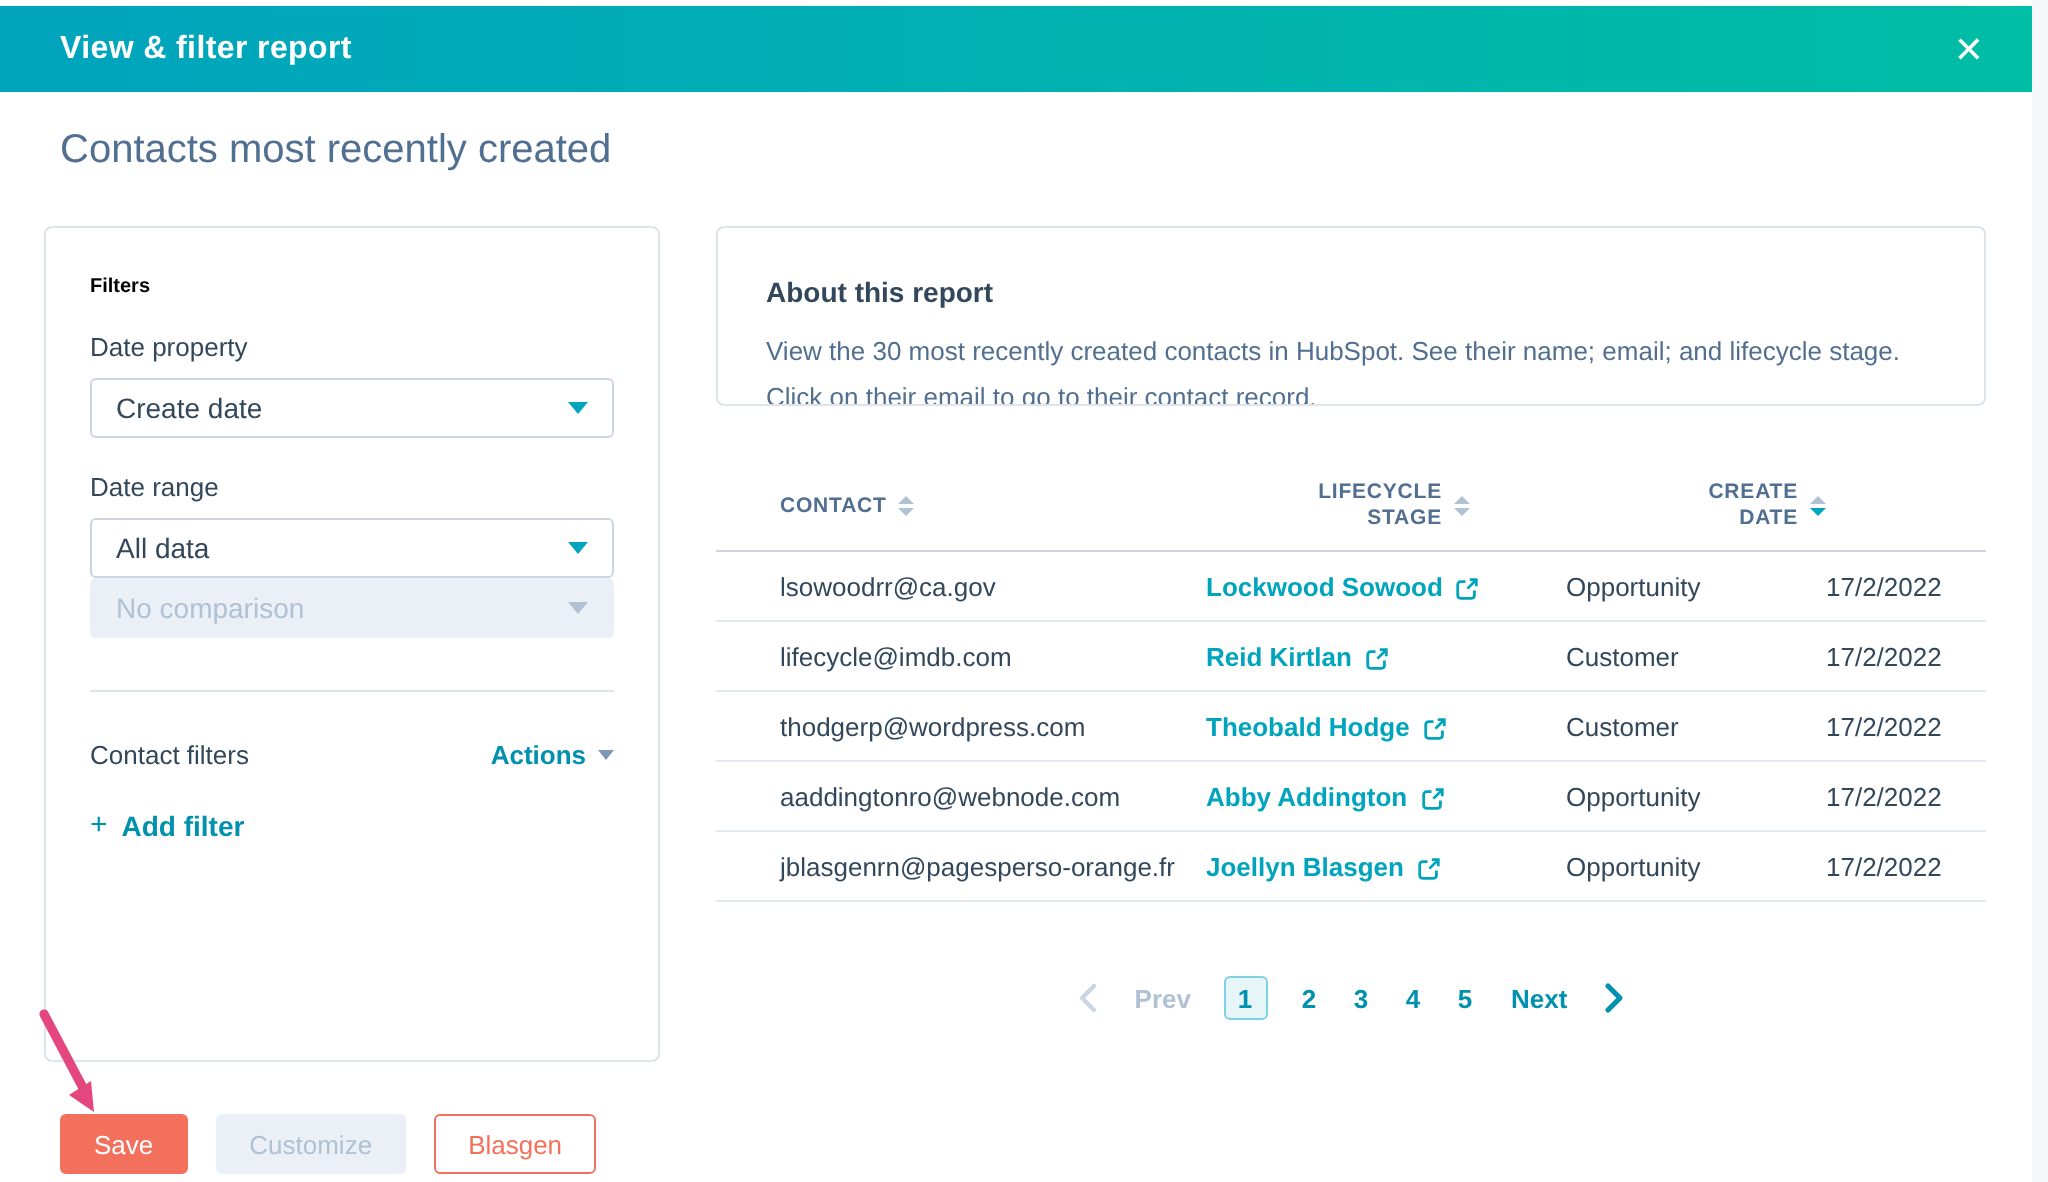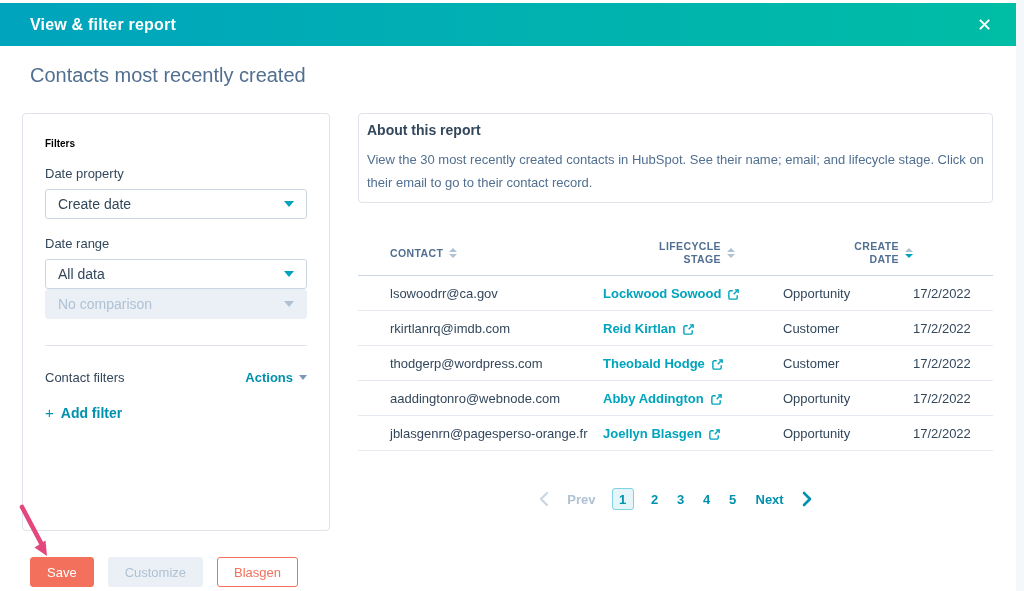--- a/index.html
+++ b/index.html
@@ -40,21 +40,21 @@
   .contact-filters-row{display:flex;align-items:center;justify-content:space-between;margin-top:24px;}
   .section-label{font-size:13px;color:#33475b;}
   .actions-link{display:flex;align-items:center;gap:6px;font-size:13px;font-weight:600;color:#0091ae;cursor:pointer;}
   .actions-link .caret-down{border-top-color:#7c98b6;border-left-width:4px;border-right-width:4px;border-top-width:5px;}
   .add-filter{display:flex;align-items:center;gap:7px;margin-top:19px;font-size:14px;font-weight:600;color:#0091ae;cursor:pointer;}
   .plus-glyph{font-size:15px;font-weight:400;color:#0091ae;}
 
   
   .about-card{
     position:absolute;left:358px;top:113px;width:635px;height:90px;box-sizing:border-box;
-    border:1px solid #dfe3eb;border-radius:4px;background:#fff;padding:8px;overflow:hidden;
+    border:1px solid #dfe3eb;border-radius:4px;background:#fff;padding:24px;overflow:hidden;
   }
   .about-title{font-size:14px;font-weight:bold;color:#33475b;margin-bottom:10px;}
   .about-body{font-size:13px;color:#516f90;line-height:23px;}
 
   
   .report-table{position:absolute;left:358px;top:230px;width:635px;}
   .thead,.trow{display:grid;grid-template-columns:213px 180px 130px 1fr;align-items:center;box-sizing:border-box;padding:0 32px;}
   .thead{height:46px;border-bottom:1px solid #cbd6e2;}
   .th{display:flex;align-items:center;font-size:10.5px;font-weight:bold;letter-spacing:.4px;color:#516f90;cursor:pointer;}
   .th-right{justify-content:flex-end;text-align:right;}
@@ -174,21 +174,21 @@
             <path d="M6.2 3H3.6C2.7 3 2 3.7 2 4.6v5.8C2 11.3 2.7 12 3.6 12h5.8c.9 0 1.6-.7 1.6-1.6V7.8" fill="none" stroke="#00a4bd" stroke-width="1.5"></path>
             <path d="M8.5 2H12v3.5" fill="none" stroke="#00a4bd" stroke-width="1.5"></path>
             <path d="M12 2L7.2 6.8" fill="none" stroke="#00a4bd" stroke-width="1.5"></path>
           </svg>
         </a></div>
     <div>Opportunity</div>
     <div class="td-right">17/2/2022</div>
   </div>
 
   <div class="trow">
-    <div>rkirtlanrq@imdb.com</div>
+    <div>lifecycle@imdb.com</div>
     <div><a class="contact-link">
           <span>Reid Kirtlan</span>
           <svg width="13" height="13" viewBox="0 0 14 14">
             <path d="M6.2 3H3.6C2.7 3 2 3.7 2 4.6v5.8C2 11.3 2.7 12 3.6 12h5.8c.9 0 1.6-.7 1.6-1.6V7.8" fill="none" stroke="#00a4bd" stroke-width="1.5"></path>
             <path d="M8.5 2H12v3.5" fill="none" stroke="#00a4bd" stroke-width="1.5"></path>
             <path d="M12 2L7.2 6.8" fill="none" stroke="#00a4bd" stroke-width="1.5"></path>
           </svg>
         </a></div>
     <div>Customer</div>
     <div class="td-right">17/2/2022</div>

